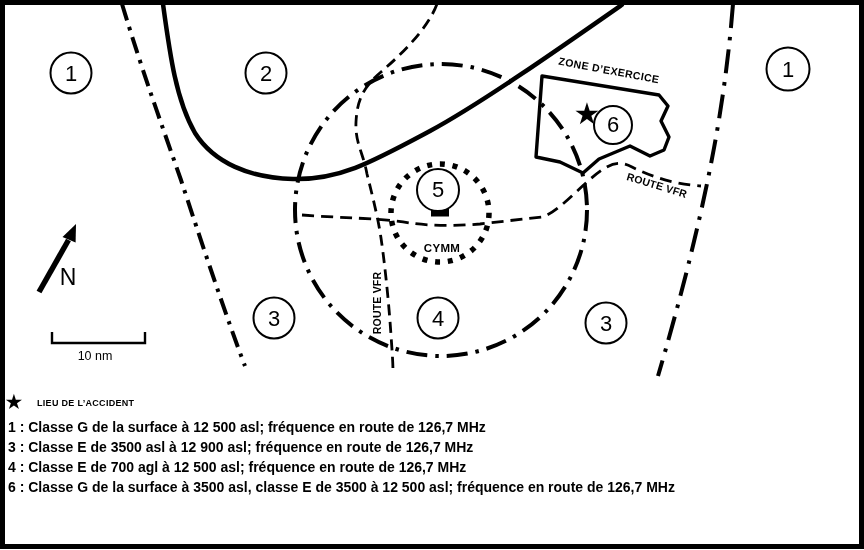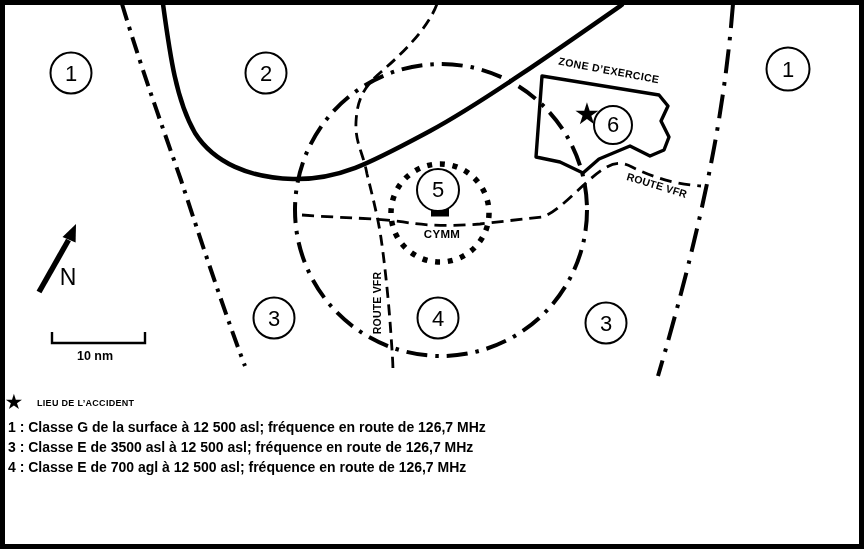--- a/index.html
+++ b/index.html
@@ -15,21 +15,21 @@
     width:39px;height:39px;border:2.4px solid #000;border-radius:50%;
     background:#fff;display:flex;align-items:center;justify-content:center;
     font-size:22px;line-height:1;
   }
   .cymm{font-size:11.5px;font-weight:bold;letter-spacing:.3px;}
   .route-lbl{font-size:10.5px;font-weight:bold;letter-spacing:.2px;}
   .zone-ex-lbl{font-size:10.5px;font-weight:bold;letter-spacing:.4px;
     transform:translate(-50%,-50%) rotate(10.5deg);}
   .route-lbl-e{transform:translate(-50%,-50%) rotate(17deg);}
   .north-lbl{font-size:23px;}
-  .scale-lbl{font-size:12.5px;font-weight:bold;}
+  .scale-lbl{font-size:12.5px;font-weight:normal;}
   .star{position:absolute;transform:translate(-50%,-54%);line-height:1;color:#000;}
   .star.map-star{font-size:30px;left:587px;top:115px;}
   .star.legend-star{font-size:21px;left:14px;top:402px;}
   .legend-marker-lbl{position:absolute;left:37px;top:403px;transform:translate(0,-50%);
     font-size:9px;font-weight:bold;letter-spacing:.3px;}
   .legend-items{position:absolute;left:8px;top:417px;font-size:14px;line-height:20.1px;font-weight:bold;}
 </style>
 </head>
 <body>
 
@@ -83,36 +83,37 @@
   <div class="zone" style="left:606px;top:323px;">
     <span>3</span>
   </div>
   <div class="zone" style="left:438px;top:190px;width:40px;height:40px;">
     <span>5</span>
   </div>
   <div class="zone" style="left:613px;top:125px;width:36px;height:36px;">
     <span>6</span>
   </div>
 
-  <span class="lbl cymm" style="left:442px;top:234px;">CYMM</span>
+  <span class="lbl cymm" style="left:442px;top:248px;">CYMM</span>
 
   <span class="lbl rot-ccw route-lbl" style="left:377px;top:303px;">ROUTE VFR</span>
 
   <span class="lbl route-lbl route-lbl-e" style="left:657px;top:185px;">ROUTE VFR</span>
 
   <span class="lbl zone-ex-lbl" style="left:609px;top:70px;">ZONE D’EXERCICE</span>
 
   <span class="lbl north-lbl" style="left:68px;top:277px;">N</span>
 
   <span class="lbl scale-lbl" style="left:95px;top:356px;">10 nm</span>
 
   <span class="star map-star">★</span>
 
   <span class="star legend-star">★</span>
   <span class="legend-marker-lbl">LIEU DE L’ACCIDENT</span>
 
   <div class="legend-items">
     <div>1 : Classe G de la surface à 12 500 asl; fréquence en route de 126,7 MHz</div>
-    <div>3 : Classe E de 3500 asl à 12 500 asl; fréquence en route de 126,7 MHz</div>
+    <div>3 : Classe E de 3500 asl à 12 900 asl; fréquence en route de 126,7 MHz</div>
     <div>4 : Classe E de 700 agl à 12 500 asl; fréquence en route de 126,7 MHz</div>
+    <div>6 : Classe G de la surface à 3500 asl, classe E de 3500 à 12 500 asl; fréquence en route de 126,7 MHz</div>
   </div>
 
 </div>
 
 </body></html>

